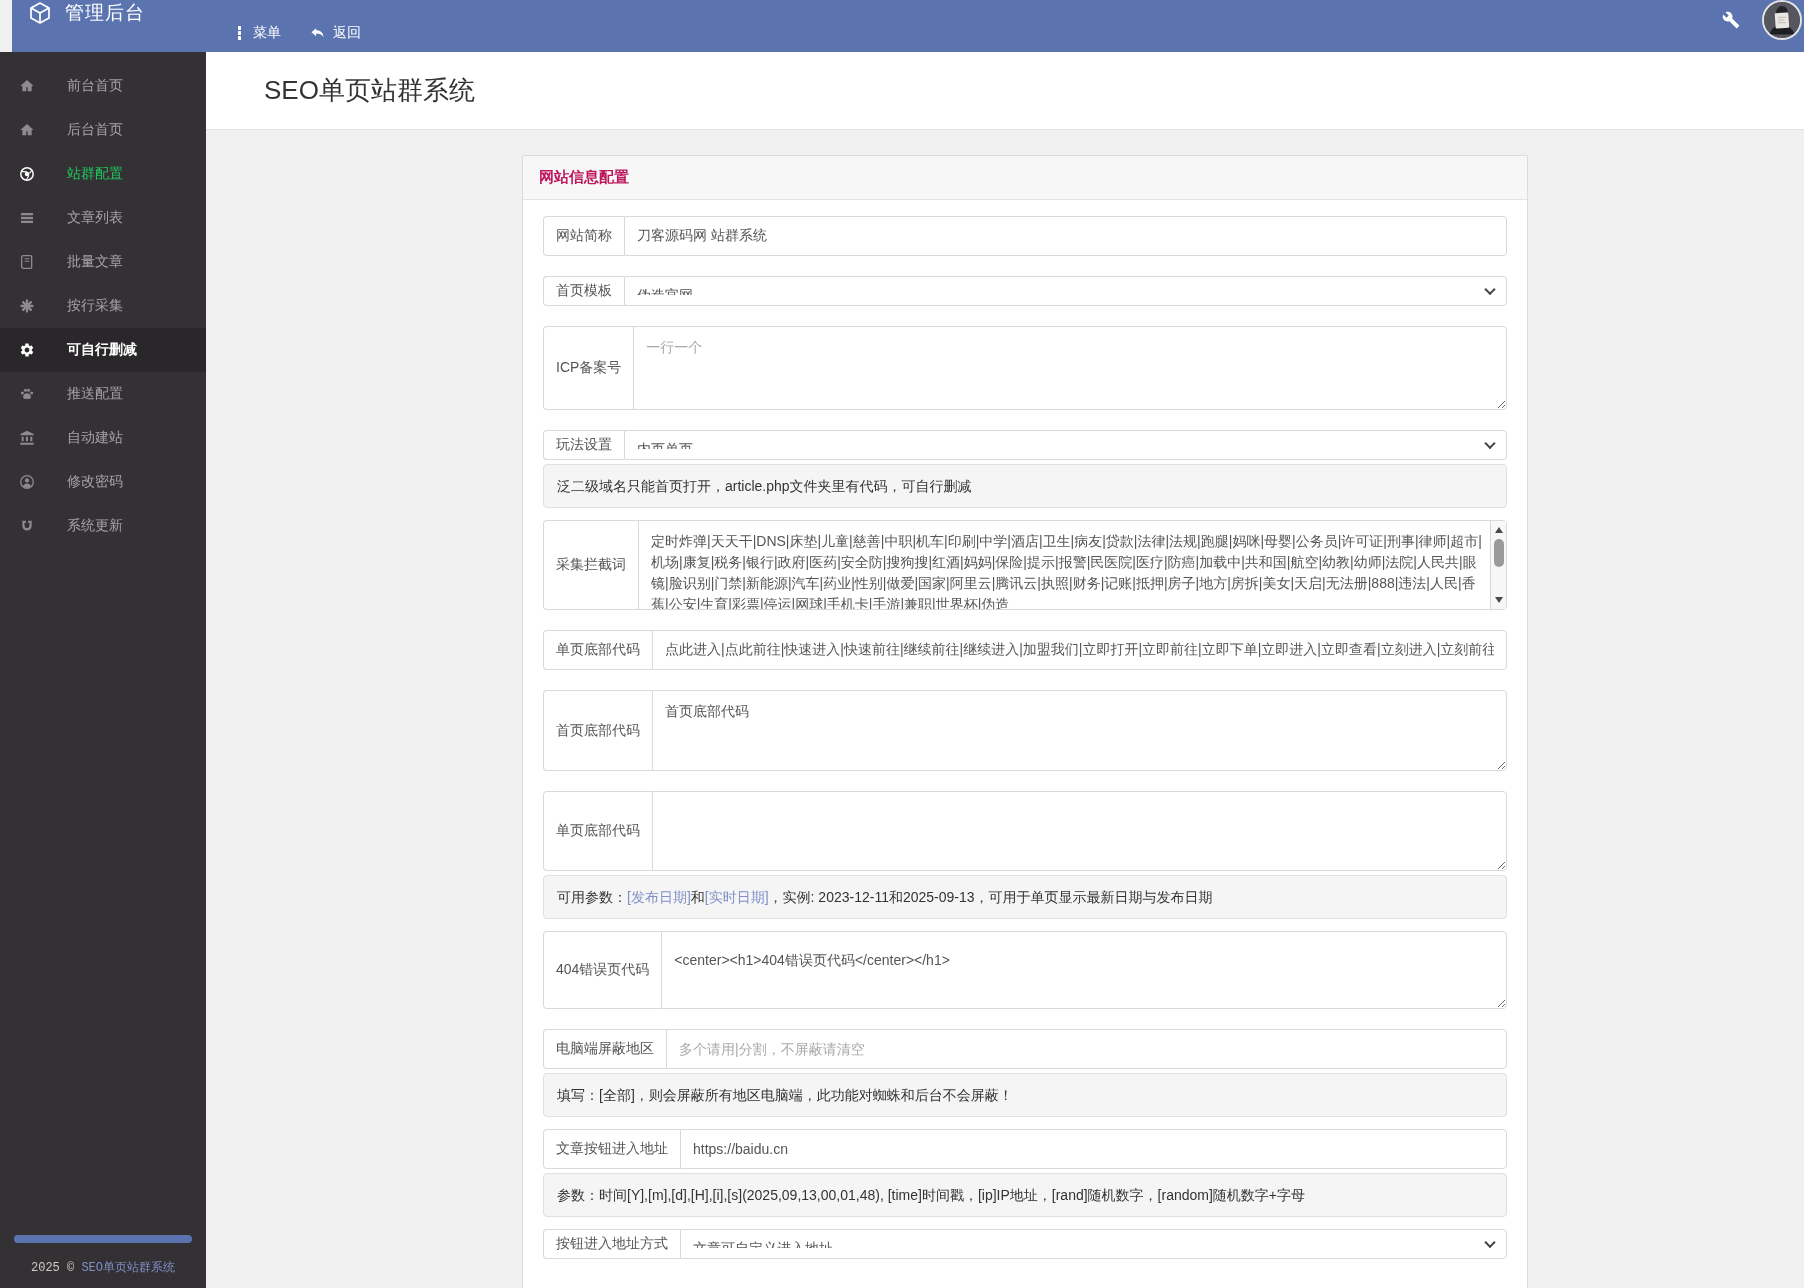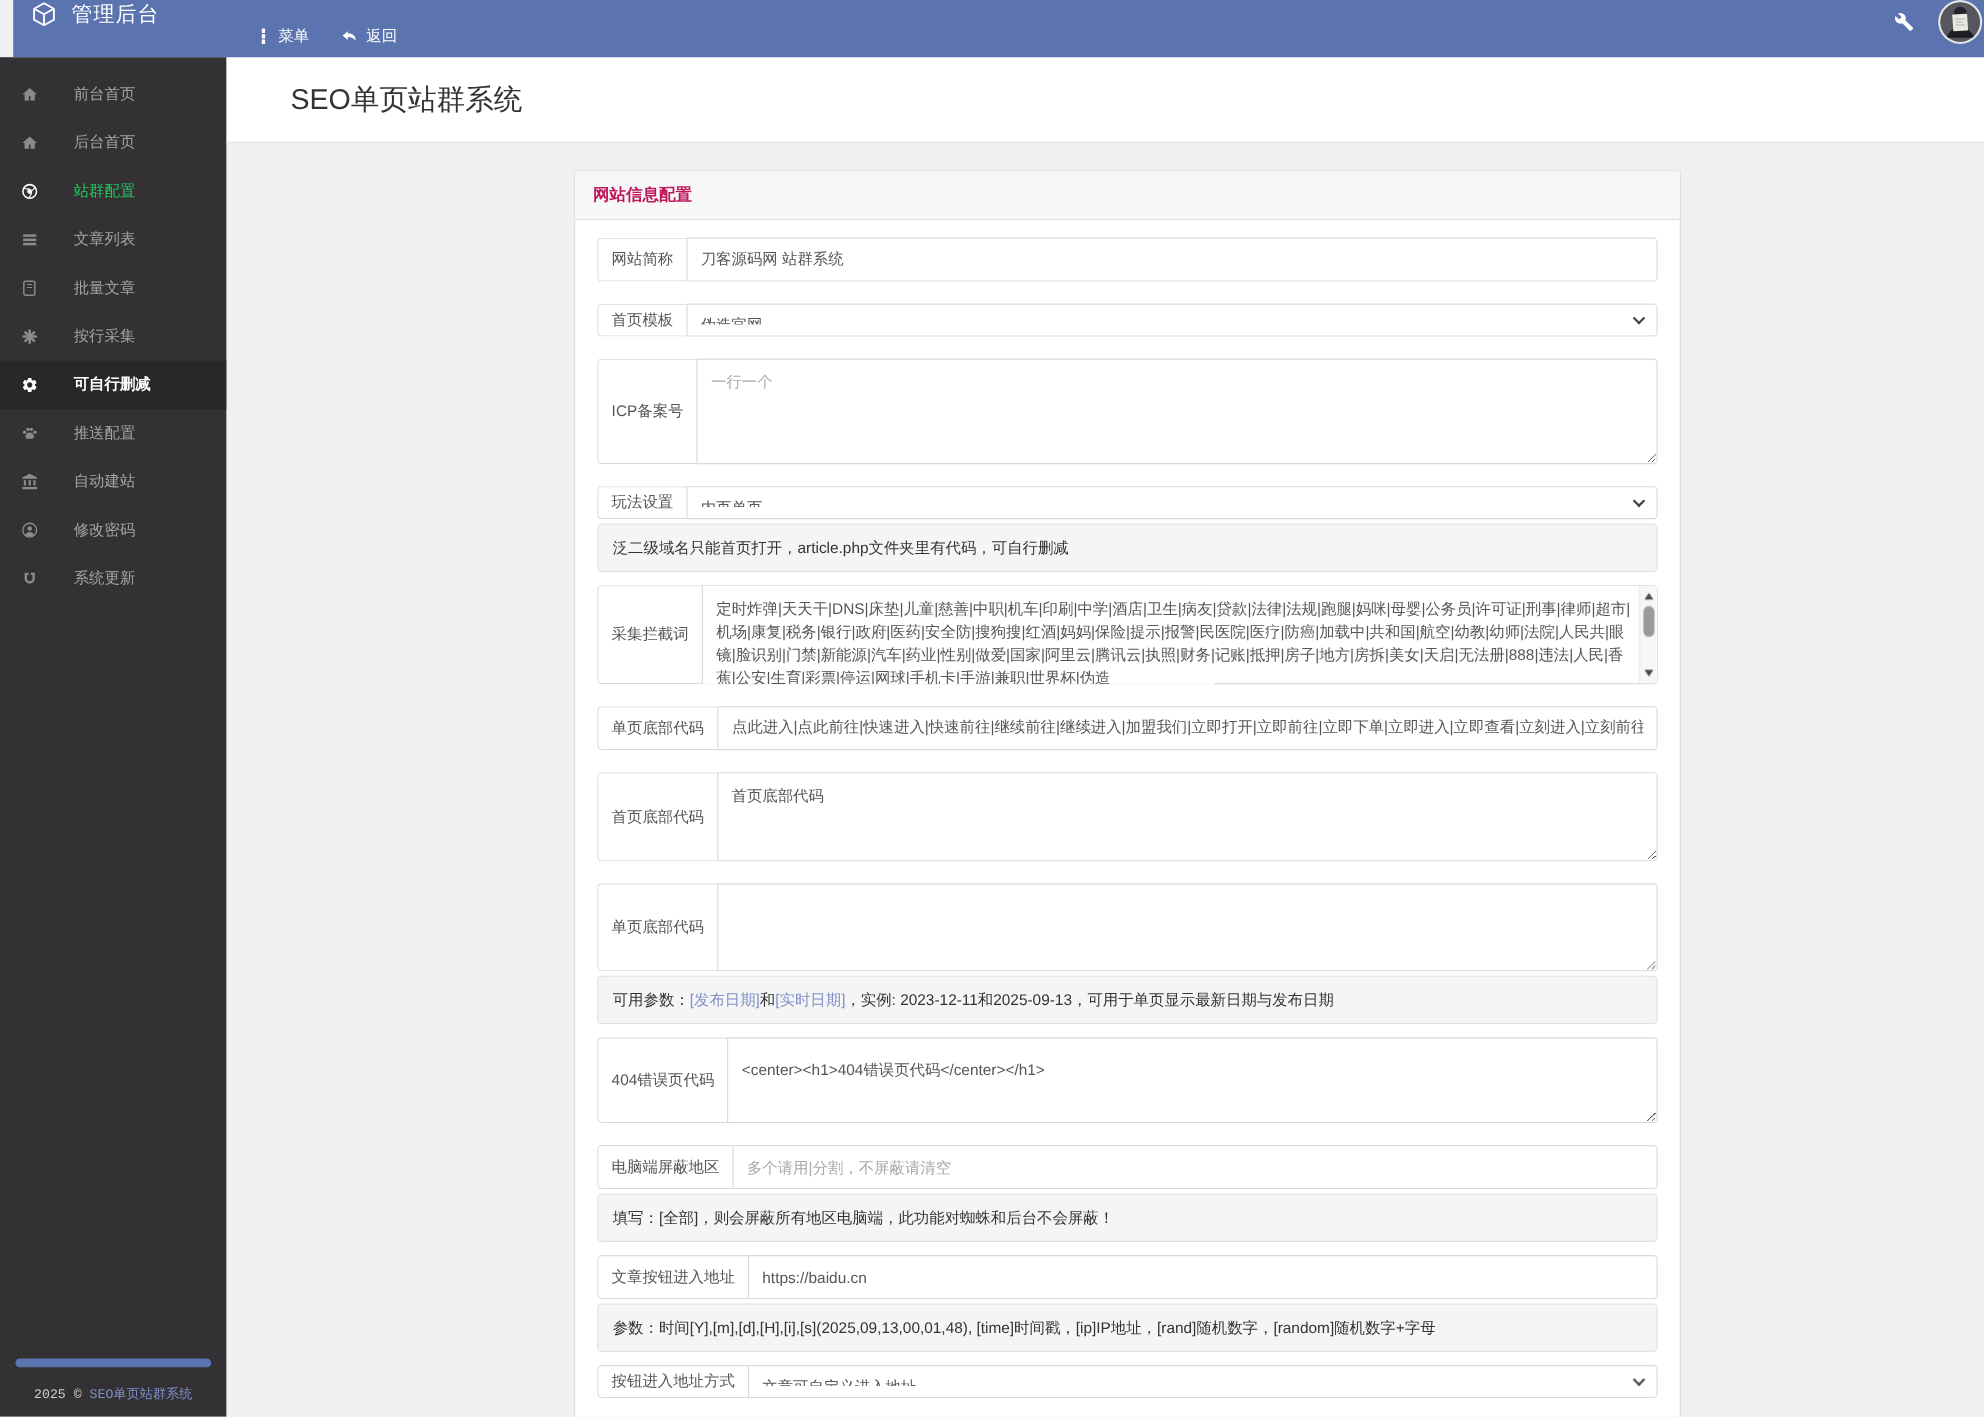--- a/index.html
+++ b/index.html
@@ -255,21 +255,21 @@
           <select class="ctrl">
             <option>伪造官网</option>
           </select>
           <span class="chev"></span>
         </div>
       </div>
 
       <div class="frow">
         <div class="igroup">
           <span class="addon">ICP备案号</span>
-          <textarea class="ctrl" rows="3" style="height: 96px;" placeholder="一行一个"></textarea>
+          <textarea class="ctrl" rows="3" style="height: 84px;" placeholder="一行一个"></textarea>
         </div>
       </div>
 
       <div class="frow has-note">
         <div class="igroup">
           <span class="addon">玩法设置</span>
           <select class="ctrl">
             <option>内页单页</option>
           </select>
           <span class="chev"></span>

